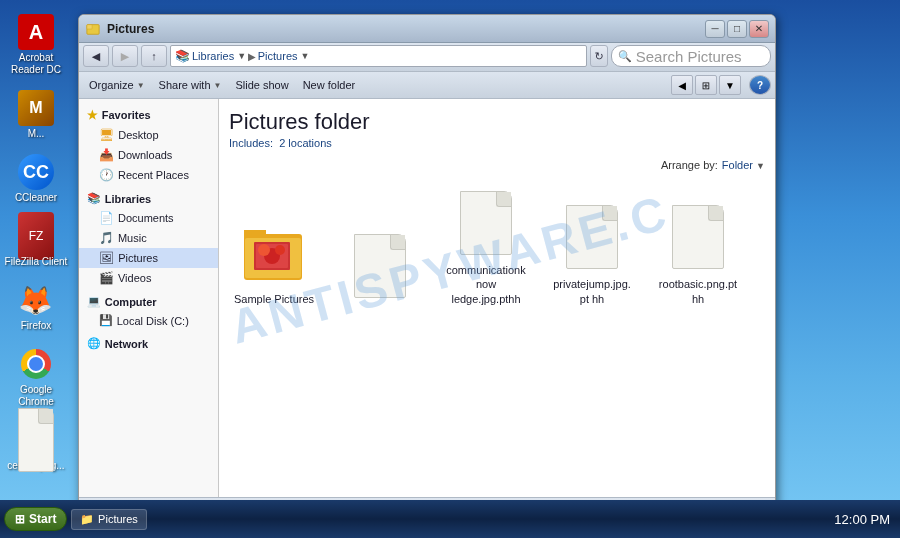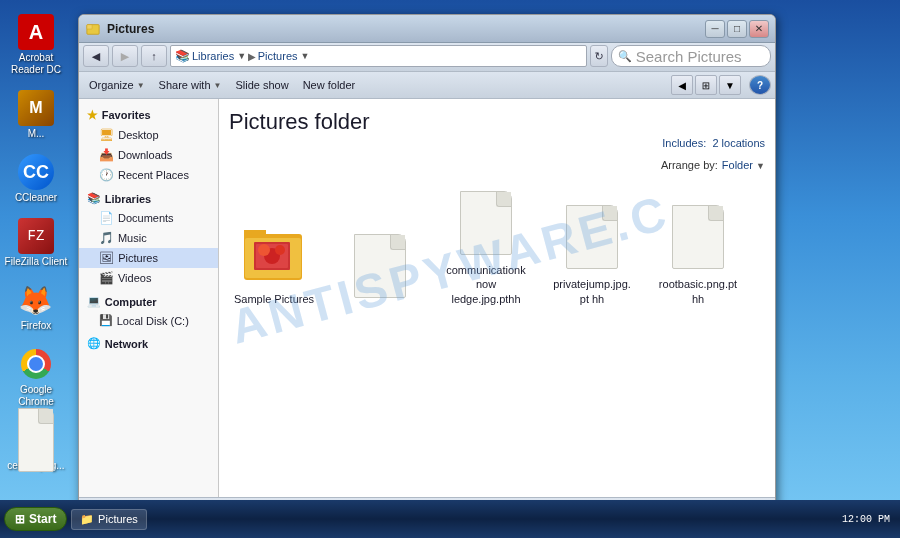--- a/index.html
+++ b/index.html
@@ -55,21 +55,21 @@
       font-size: 10px;
       text-align: center;
       text-shadow: 1px 1px 2px rgba(0,0,0,0.8);
       line-height: 1.2;
       word-break: break-word;
     }
 
     
     .icon-acrobat { background: #cc0000; color: white; border-radius: 4px; font-size: 20px; font-weight: bold; display:flex; align-items:center; justify-content:center; width:36px; height:36px; }
     .icon-ccleaner { background: linear-gradient(135deg, #3399ff, #0055cc); color: white; border-radius: 50%; width:36px; height:36px; display:flex; align-items:center; justify-content:center; font-size:18px;font-weight:bold; }
-    .icon-filezilla { background: linear-gradient(135deg, #cc3333, #881111); color: white; border-radius: 4px; width:36px; height:36px; display:flex; align-items:center; justify-content:center; font-size:14px;font-family:Liberation Mono, monospace; }
+    .icon-filezilla { background: linear-gradient(135deg, #cc3333, #881111); color: white; border-radius: 4px; width:36px; height:48px; display:flex; align-items:center; justify-content:center; font-size:12px; }
     .icon-chrome { width:36px; height:36px; display:flex; align-items:center; justify-content:center; }
     .chrome-circle {
       width: 30px; height: 30px; border-radius: 50%;
       background: conic-gradient(#ea4335 0deg 120deg, #34a853 120deg 240deg, #fbbc05 240deg 360deg);
       position: relative; display: flex; align-items:center; justify-content:center;
     }
     .chrome-circle::after {
       content: '';
       width: 14px; height: 14px; border-radius: 50%;
       background: #4285f4;
@@ -286,21 +286,20 @@
     }
     .library-title {
       font-size: 22px;
       font-weight: 300;
       color: #1a1a2a;
       margin-bottom: 2px;
     }
     .library-includes {
       font-size: 11px;
       color: #666;
-      text-align: right;
     }
     .library-includes span { color: #1a4480; cursor: pointer; }
     .arrange-bar {
       display: flex;
       justify-content: flex-end;
       align-items: center;
       margin-bottom: 12px;
       font-size: 11px;
       color: #333;
       gap: 4px;
@@ -453,22 +452,21 @@
       align-items: center;
       gap: 4px;
     }
     .taskbar-right {
       margin-left: auto;
       display: flex;
       align-items: flex-start;
       gap: 6px;
       padding-right: 6px;
       color: white;
-      font-size: 10px;
-      font-family: Liberation Mono, monospace;
+      font-size: 13px;
     }
   </style>
 </head>
 <body>
 
 <div class="desktop">
 
   <div class="desktop-icons">
 
     <div class="desktop-icon">

